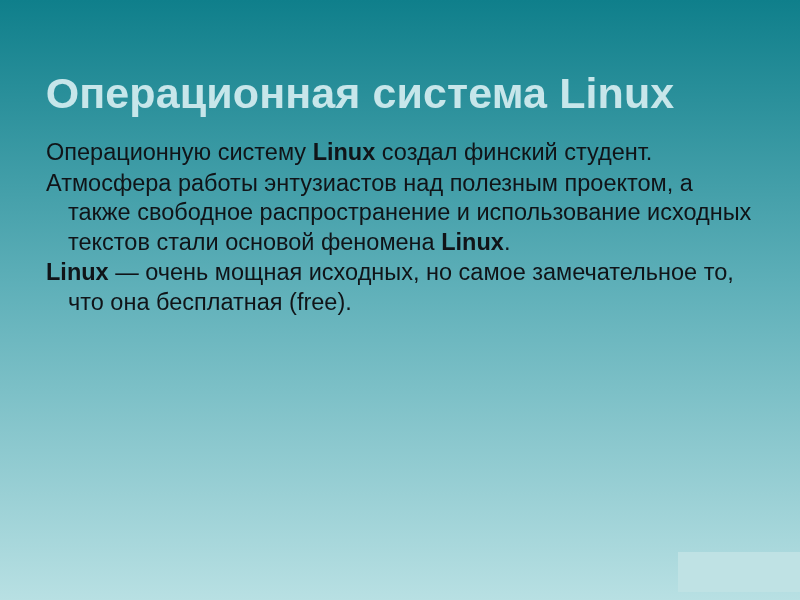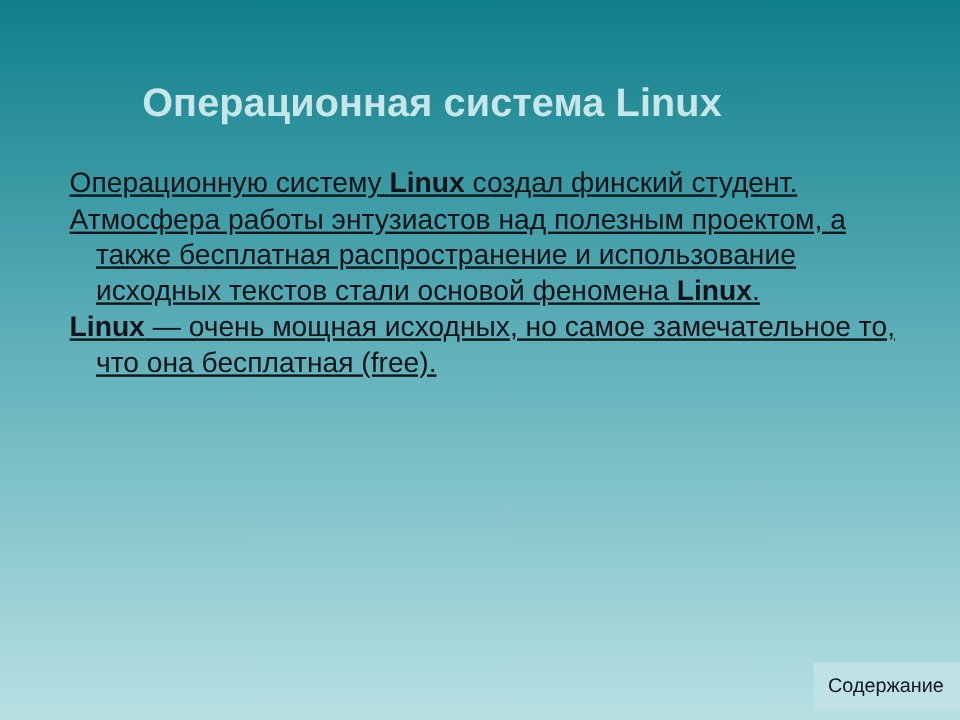--- a/index.html
+++ b/index.html
@@ -32,46 +32,45 @@
     );
   }
 
   
   .slide-title {
     position: absolute;
     top: 44px;
     left: 0;
     width: 720px;
     text-align: center;
-    font-size: 33px;
+    font-size: 43px;
     line-height: 40px;
     color: #c7e6ea;
     letter-spacing: 0.1px;
     white-space: nowrap;
   }
   .slide-title .b {
     font-weight: bold;
   }
 
   
   .body-block {
     position: absolute;
     top: 138px;
     left: 46px;
     width: 706px;
     color: #101418;
     font-size: 23.5px;
     line-height: 29.6px;
   }
   .para {
-    margin: 0 0 0 12px;
+    margin: 0 0 0 0;
     padding: 0;
     text-indent: 0;
     padding-left: 22px;
-    text-decoration: underline;
   }
   .para > .first-line-pull {
     margin-left: -22px;
   }
   .para b {
     font-weight: bold;
   }
   .para.gap {
     margin-top: 1px;
   }
@@ -101,20 +100,19 @@
 <body>
 
 <div class="slide" style="background: linear-gradient(rgb(15, 127, 139) 0%, rgb(95, 176, 185) 48%, rgb(184, 224, 227) 100%);">
 
   <h1 class="slide-title" style="color: rgb(199, 230, 234);">
     <span>Операционная система </span><span class="b">Linux</span>
   </h1>
 
   <div class="body-block" style="color: rgb(16, 20, 24);">
     <p class="para"><span class="first-line-pull"><span>Операционную систему </span><b>Linux</b><span> создал финский студент.</span></span></p>
-    <p class="para gap"><span class="first-line-pull"><span>Атмосфера работы энтузиастов над полезным проектом, а также бесплатная распространение и использование исходных текстов стали основой феномена </span><b>Linux</b><span>.</span></span></p>
+    <p class="para gap"><span class="first-line-pull"><span>Атмосфера работы энтузиастов над полезным проектом, а также свободное распространение и использование исходных текстов стали основой феномена </span><b>Linux</b><span>.</span></span></p>
     <p class="para gap"><span class="first-line-pull"><b>Linux</b><span> — очень мощная исходных, но самое замечательное то, что она бесплатная (free).</span></span></p>
   </div>
 
   <div class="footer-link-box" style="background: rgb(191, 226, 228);"></div>
-  <a class="footer-link" href="#">Содержание</a>
 
 </div>
 
 </body></html>

